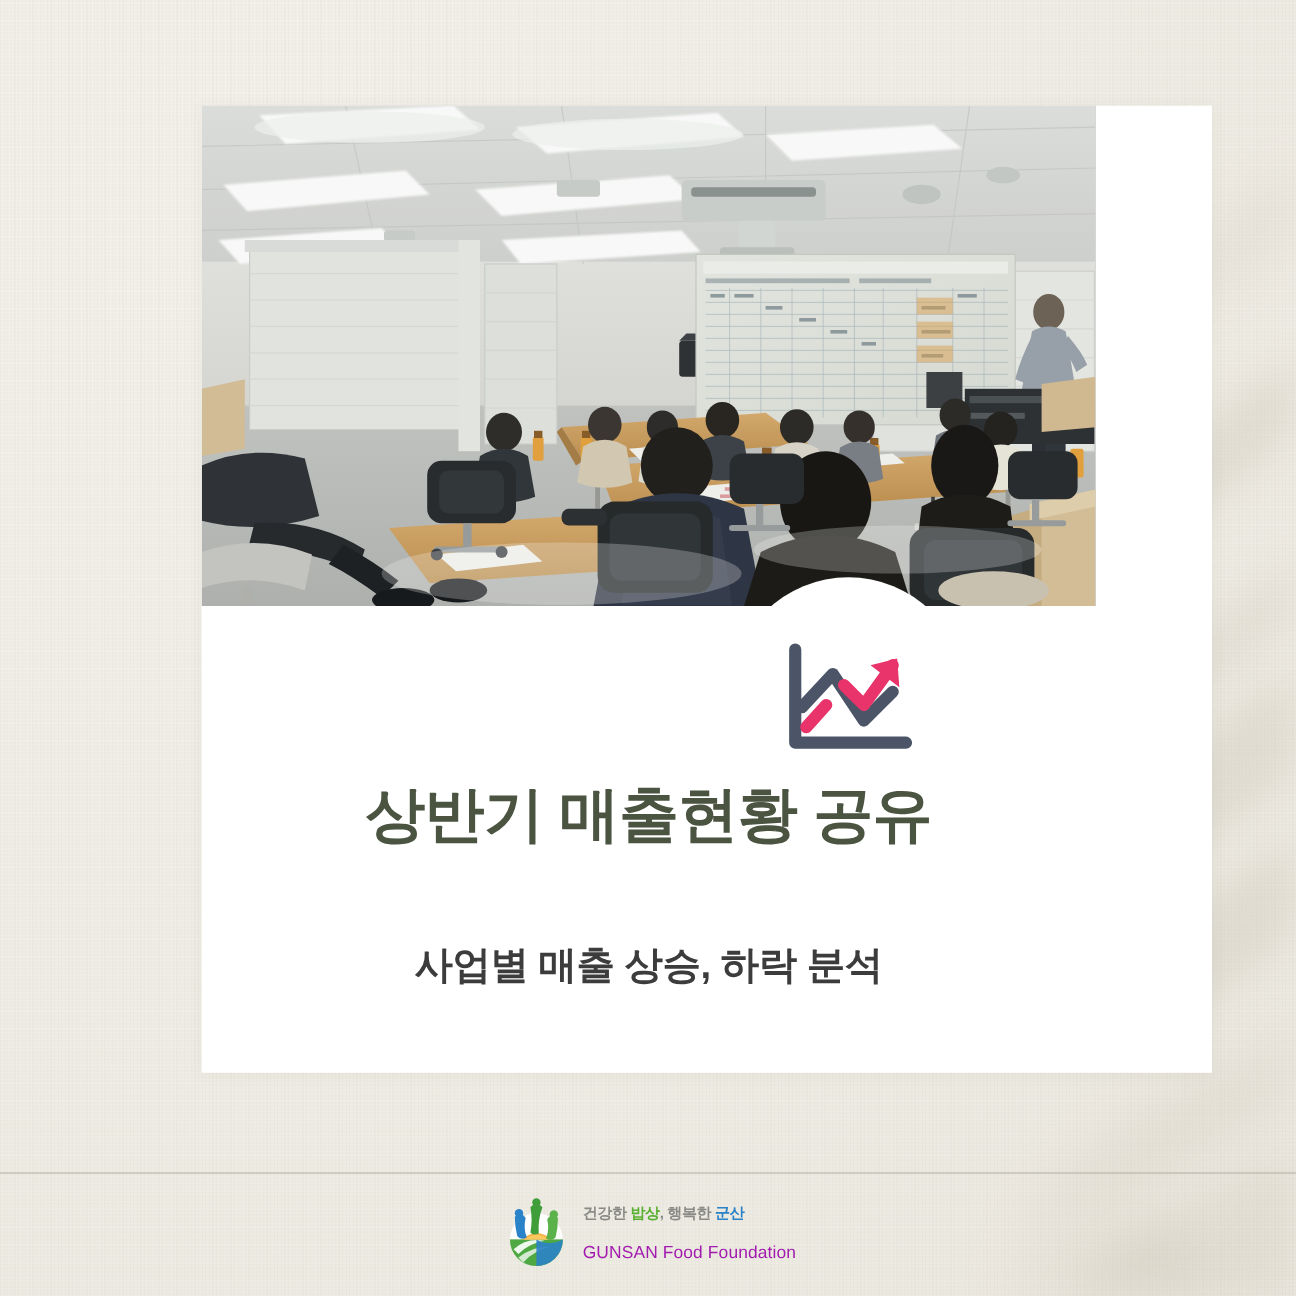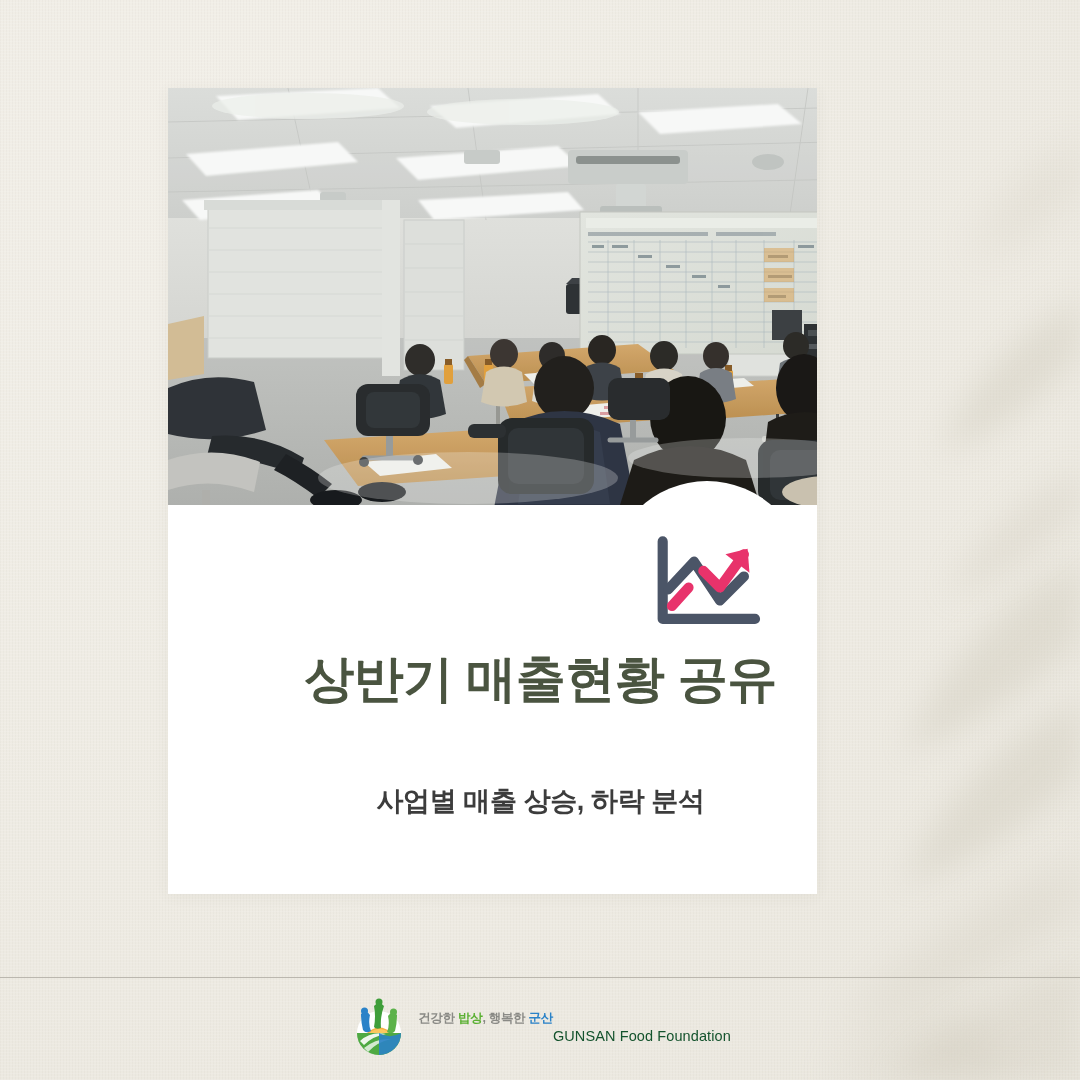--- a/index.html
+++ b/index.html
@@ -14,21 +14,21 @@
       radial-gradient(ellipse at 20% 15%, #f2efe8 0%, #eeebe3 55%, #e9e6dd 100%);}
   #bg-noise{position:absolute;inset:0;opacity:.5;
     background-image:
       repeating-linear-gradient(0deg, rgba(255,255,255,.22) 0 1px, rgba(0,0,0,0) 1px 3px),
       repeating-linear-gradient(90deg, rgba(160,155,140,.10) 0 1px, rgba(0,0,0,0) 1px 3px);}
   #bg-leaf{position:absolute;inset:0;}
   #bg-leaf svg{width:100%;height:100%;display:block;}
 
   
   #card{
-    position:absolute;left:168px;top:88px;width:649px;height:806px;
+    position:absolute;left:168px;top:88px;width:842px;height:806px;
     background:#ffffff;overflow:hidden;
     box-shadow:0 2px 14px rgba(90,85,70,.06);
   }
   #photo{position:absolute;left:0;top:0;width:745px;height:417px;overflow:hidden;background:#bdbdbd;}
   #photo svg{display:block;width:745px;height:417px;}
 
   
   #badge{
     position:absolute;left:441px;top:393px;width:196px;height:196px;
     border-radius:50%;background:#ffffff;
@@ -37,38 +37,38 @@
   }
   #badge svg{width:112px;height:96px;display:block;margin-top:6px;}
 
   
   #texts{position:absolute;left:0;top:560px;width:745px;text-align:center;}
   #title{
     font-size:50px;font-weight:700;color:#4a5440;letter-spacing:-.5px;
     line-height:1.25;white-space:nowrap;
   }
   #subtitle{
-    margin-top:72px;font-size:27px;font-weight:700;color:#3c3c3c;
+    margin-top:72px;font-size:32px;font-weight:700;color:#3c3c3c;
     letter-spacing:-.4px;white-space:nowrap;
   }
 
   
   #divider{position:absolute;left:0;top:977px;width:1080px;height:1px;background:#a9a69c;opacity:.75;}
   #footer{position:absolute;left:0;top:978px;width:1080px;height:102px;
           display:flex;align-items:center;justify-content:center;}
   #logo{display:flex;align-items:center;gap:9px;}
   #logo-mark{width:60px;height:62px;flex:0 0 auto;}
   #logo-mark svg{display:block;width:60px;height:62px;}
-  #logo-text{display:flex;flex-direction:row;justify-content:center;}
+  #logo-text{display:flex;flex-direction:column;justify-content:center;}
   #logo-tagline{font-size:12.5px;font-weight:700;letter-spacing:-.3px;line-height:1;margin-bottom:3px;white-space:nowrap;}
   #logo-tagline .g{color:#8a8a86;}
   #logo-tagline .green{color:#5bb033;}
   #logo-tagline .blue{color:#2a82c8;}
   #logo-name{font-size:25px;font-weight:700;color:#23364f;letter-spacing:-1.6px;line-height:1.05;white-space:nowrap;}
-  #logo-en{font-size:14.5px;color:#14532d;letter-spacing:.1px;line-height:1.25;margin-top:15px;white-space:nowrap;text-align:right;}
+  #logo-en{font-size:14.5px;color:#a21caf;letter-spacing:.1px;line-height:1.25;margin-top:15px;white-space:nowrap;text-align:right;}
 </style>
 </head>
 <body>
 
 <div id="bg-base"></div>
 <div id="bg-noise"></div>
 <div id="bg-leaf">
   <svg viewBox="0 0 1080 1080" preserveAspectRatio="none">
     <defs>
       <filter id="blurA" x="-30%" y="-30%" width="160%" height="160%">

